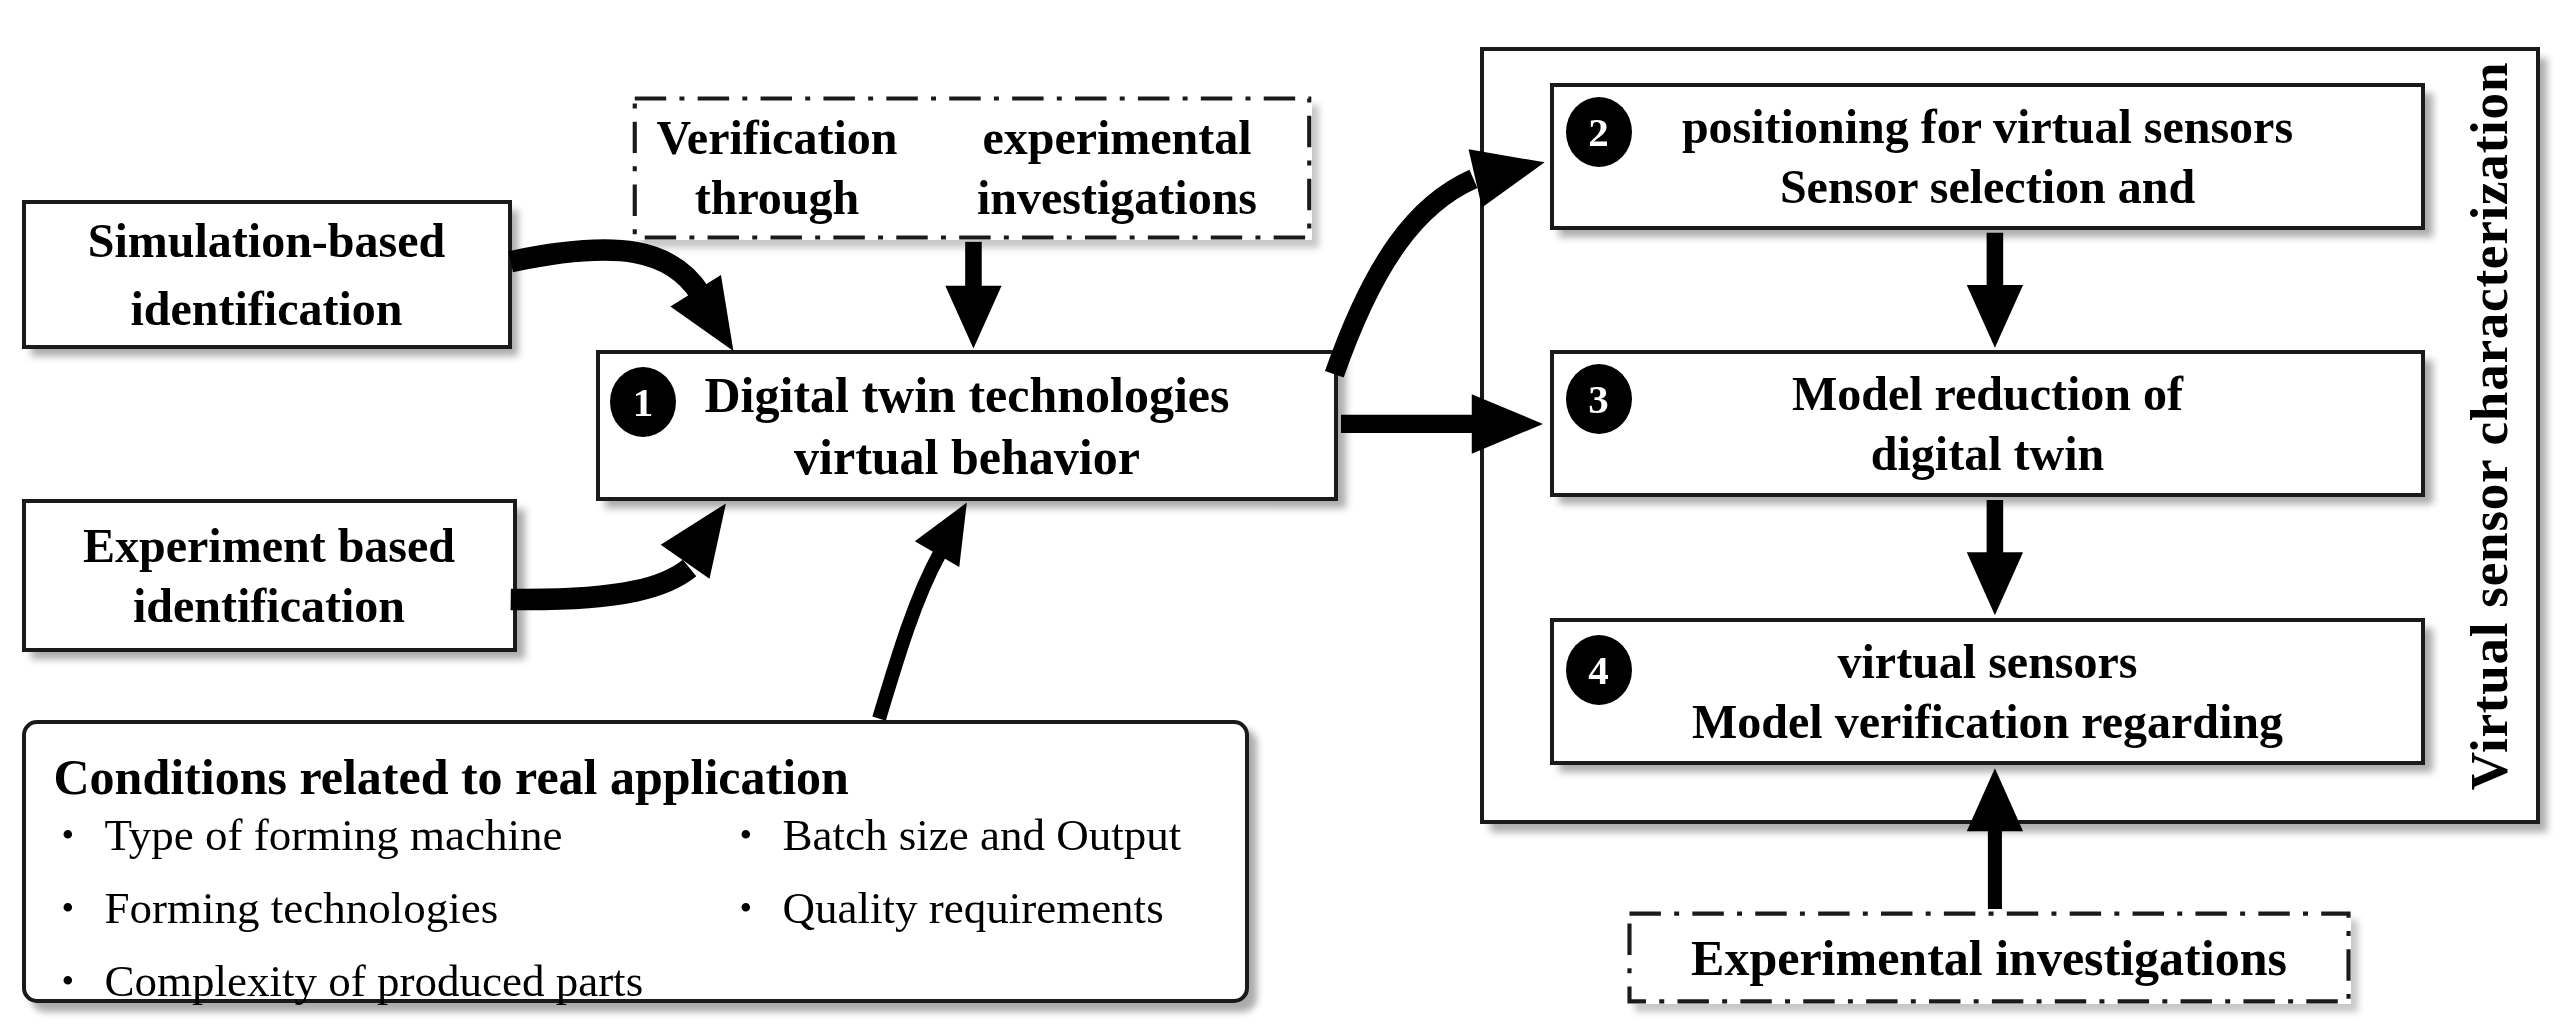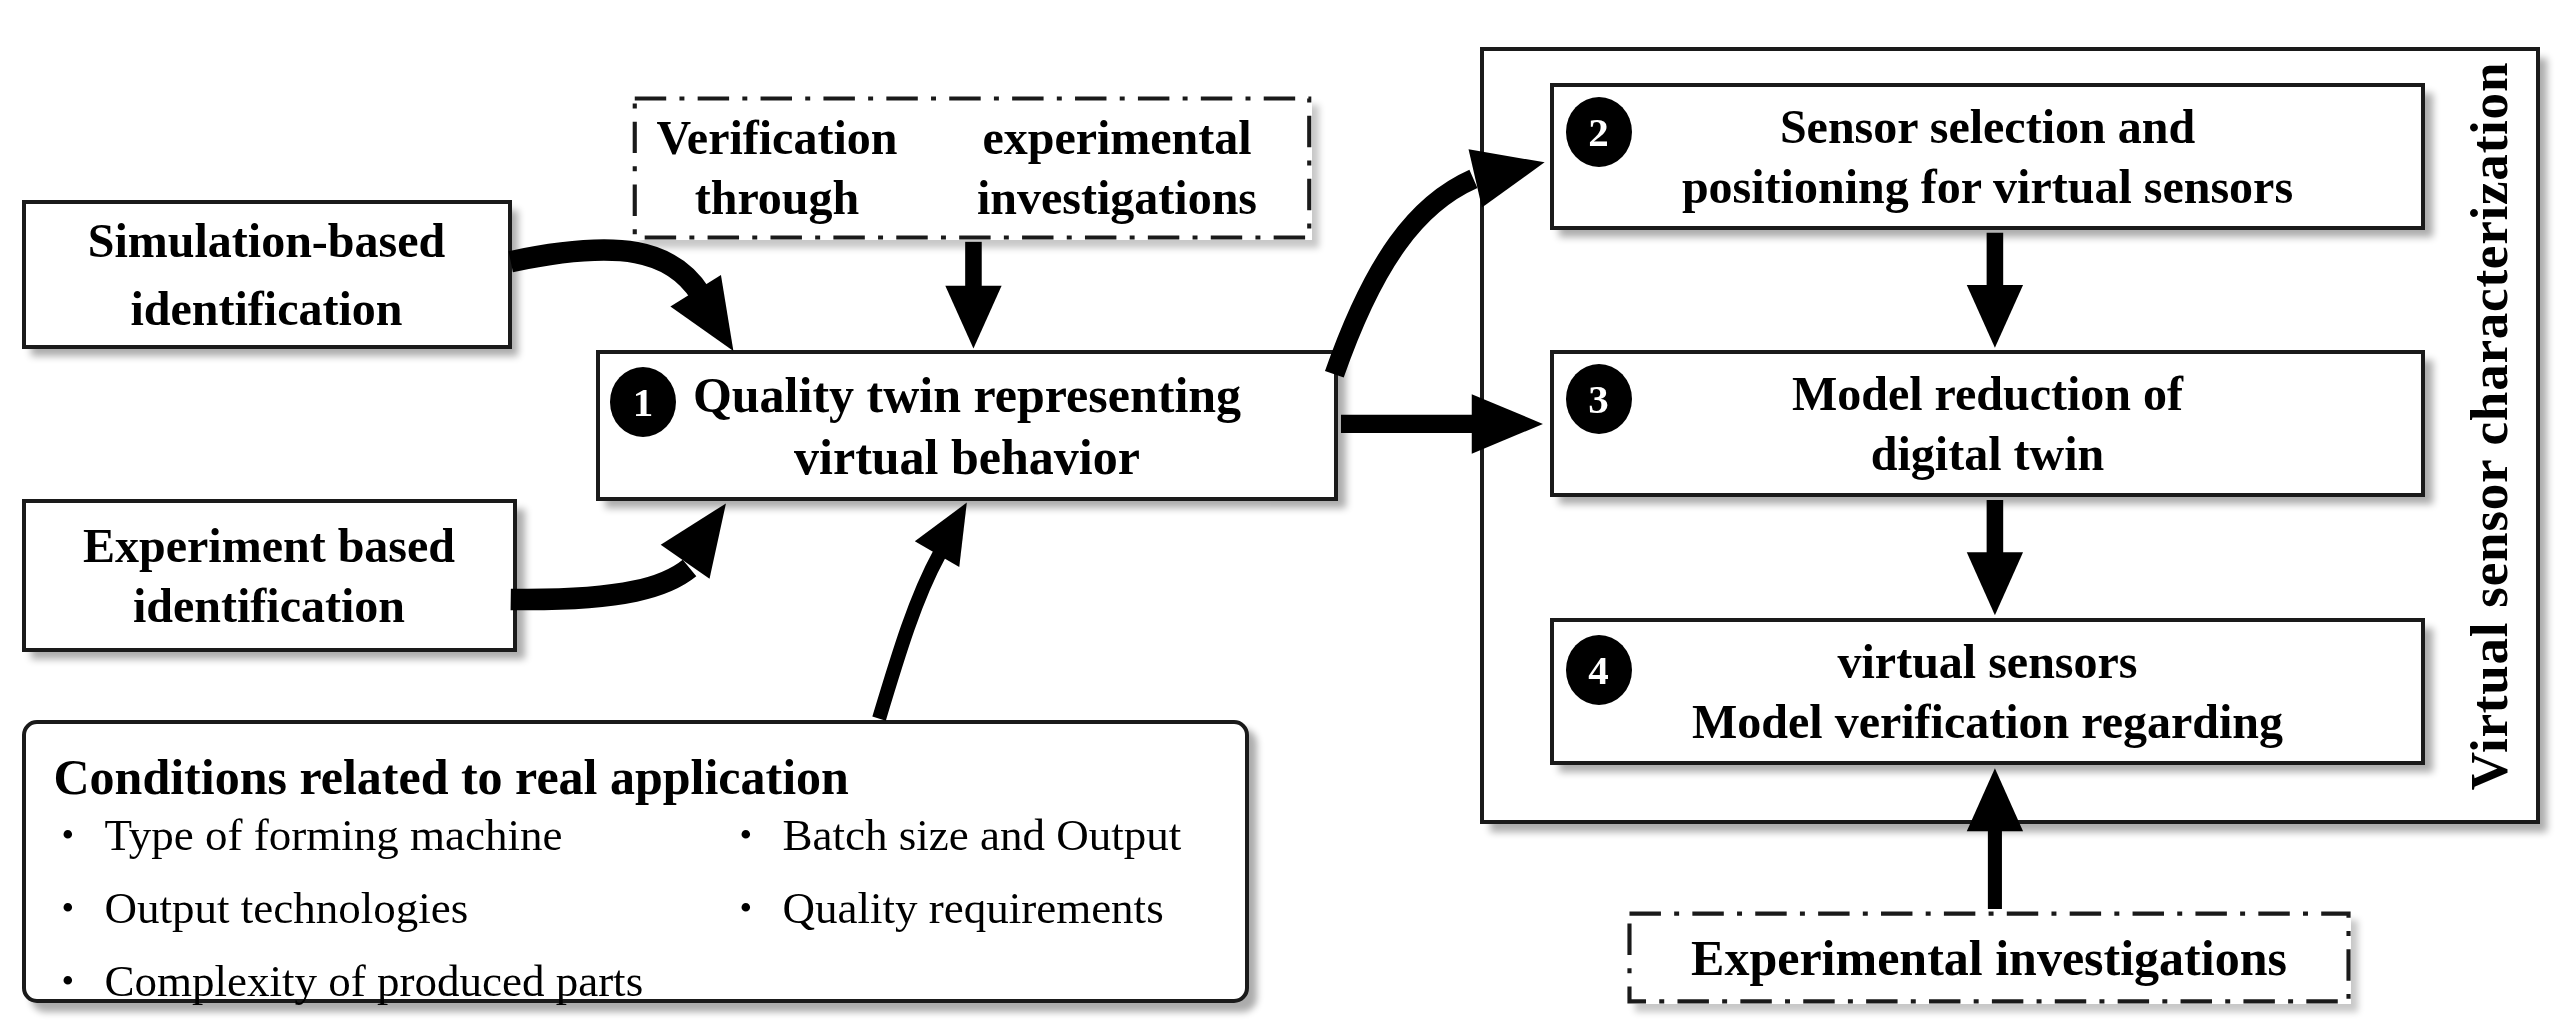--- a/index.html
+++ b/index.html
@@ -86,21 +86,21 @@
 
   <div id="box-cond" class="box">
     <div id="cond-title">Conditions related to real application</div>
     <div id="cond-col1" class="bullet-col">
         <div class="brow">
           <span class="dot">•</span>
           <span>Type of forming machine</span>
         </div>
         <div class="brow">
           <span class="dot">•</span>
-          <span>Output technologies</span>
+          <span>Forming technologies</span>
         </div>
         <div class="brow">
           <span class="dot">•</span>
           <span>Complexity of produced parts</span>
         </div>
       </div>
     <div id="cond-col2" class="bullet-col">
         <div class="brow">
           <span class="dot">•</span>
           <span>Batch size and Output</span>
@@ -115,28 +115,28 @@
   <div id="box-verif" class="dashdot fs58">
     <svg class="dd" viewBox="0 0 821 174" width="680" height="144">
       <rect x="3" y="3" width="815" height="168" fill="none" stroke="#1a1a1a" stroke-width="5" stroke-dasharray="38 16 6 16"></rect>
     </svg>
     <div class="lbl">Verification through</div>
     <div class="lbl">experimental investigations</div>
   </div>
 
   <div id="box-dt" class="box fs60">
     <div class="badge" style="left:10px; top:13.2px;">1</div>
-    <div>Quality twin representing</div>
+    <div>Digital twin technologies</div>
     <div>virtual behavior</div>
   </div>
 
   <div id="box-s2" class="box fs58">
     <div class="badge" style="left:11.6px; top:10px;">2</div>
+    <div>positioning for virtual sensors</div>
     <div>Sensor selection and</div>
-    <div>positioning for virtual sensors</div>
   </div>
 
   <div id="box-s3" class="box fs58">
     <div class="badge" style="left:11.6px; top:10px;">3</div>
     <div>Model reduction of</div>
     <div>digital twin</div>
   </div>
 
   <div id="box-s4" class="box fs58">
     <div class="badge" style="left:11.6px; top:13.2px;">4</div>

